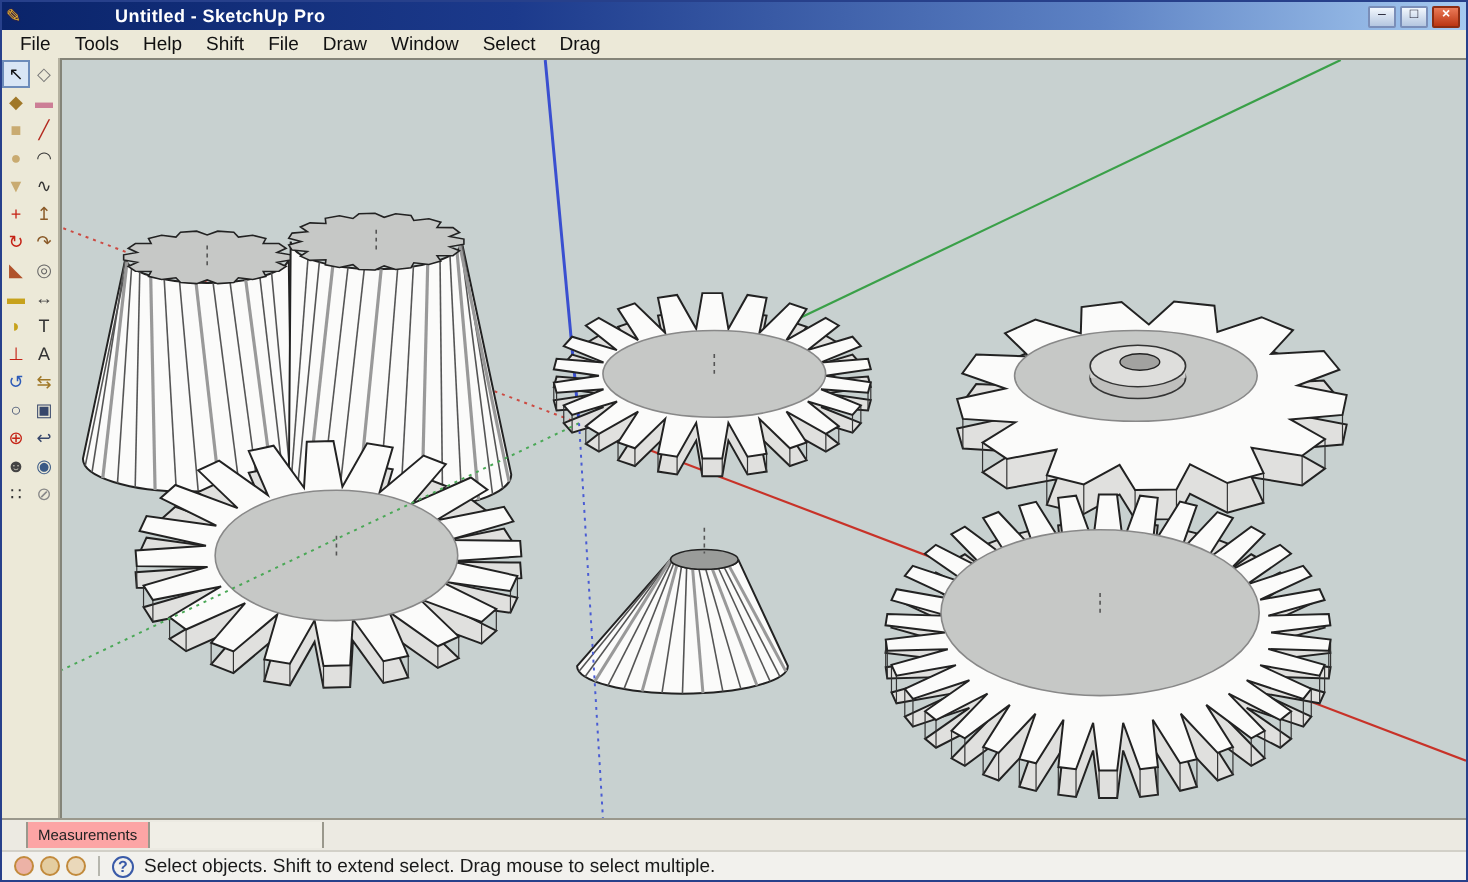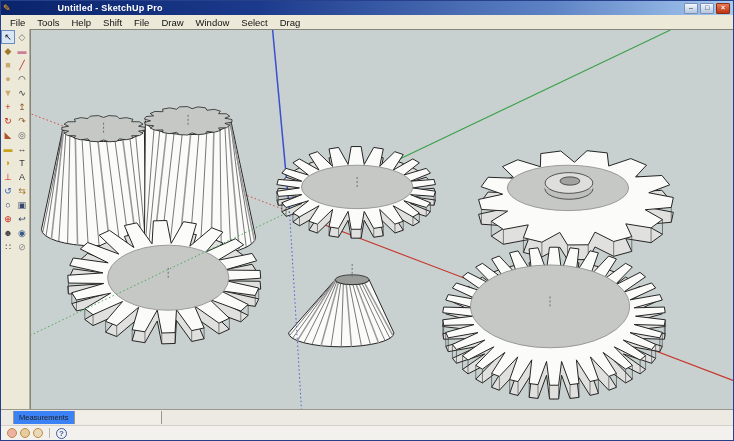--- a/index.html
+++ b/index.html
@@ -14,21 +14,21 @@
   .menubar{height:14px;flex:none;background:#ece9d8;display:flex;align-items:center;font-size:9.5px;color:#111;padding-left:3px;}
   .menu-item{padding:0 6px;cursor:default;}
   .main{flex:1;display:flex;min-height:0;}
   .toolbar{width:28px;flex:none;background:#ece9d8;border-right:1px solid #b4b1a0;display:grid;grid-template-columns:14px 14px;align-content:start;padding-top:1px;}
   .tool{width:14px;height:14px;display:flex;align-items:center;justify-content:center;box-sizing:border-box;cursor:default;}
   .tool .glyph{font-size:9px;line-height:1;}
   .tool.active{background:#d9e6f5;border:1px solid #6d8cba;}
   .viewport{flex:1;position:relative;background:#c8d1d0;border-top:1px solid #848478;border-left:1px solid #848478;overflow:hidden;}
   .viewport svg{position:absolute;left:0;top:0;width:100%;height:100%;}
   .measure-row{height:15px;flex:none;background:#eceae2;border-top:1px solid #9a988c;display:flex;align-items:center;font-size:7.5px;color:#222;}
-  .measure-label{margin-left:12px;padding:0 5px;height:13px;line-height:13px;background:#3b82f6;border-left:1px solid #9a988c;border-right:1px solid #9a988c;white-space:nowrap;}
+  .measure-label{margin-left:12px;padding:0 5px;height:13px;line-height:13px;background:#fca5a5;border-left:1px solid #9a988c;border-right:1px solid #9a988c;white-space:nowrap;}
   .measure-field{width:86px;height:13px;background:#f0eee6;border-right:1px solid #9a988c;}
   .statusbar{height:14px;flex:none;background:#f2f1ed;border-top:1px solid #d2d0c8;display:flex;align-items:center;gap:3px;padding-left:6px;}
   .scircle{width:10px;height:10px;border-radius:50%;box-sizing:border-box;flex:none;}
   .sep{width:1px;height:10px;background:#b6b6ae;margin:0 3px;flex:none;}
   .help-circle{width:11px;height:11px;border-radius:50%;border:1px solid #3a5aa8;color:#3a5aa8;font-size:8px;font-weight:bold;display:flex;align-items:center;justify-content:center;box-sizing:border-box;flex:none;}
   .status-text{font-size:9.5px;color:#1a1a1a;white-space:nowrap;padding-left:2px;}
 </style>
 </head>
 <body>
 
@@ -346,14 +346,15 @@
     <span class="measure-field"></span>
   </div>
   <div class="statusbar">
     <span id="status-icons" style="display:flex;gap:3px;align-items:center;">
         <span class="scircle" style="background: rgb(236, 178, 166); border: 1.5px solid rgb(194, 138, 60);"></span>
         <span class="scircle" style="background: rgb(228, 205, 160); border: 1.5px solid rgb(194, 138, 60);"></span>
         <span class="scircle" style="background: rgb(234, 216, 186); border: 1.5px solid rgb(194, 138, 60);"></span>
       </span>
     <span class="sep"></span>
     <span class="help-circle">?</span>
+    <span class="status-text">Select objects. Shift to extend select. Drag mouse to select multiple.</span>
   </div>
 </div>
 
 </body></html>

